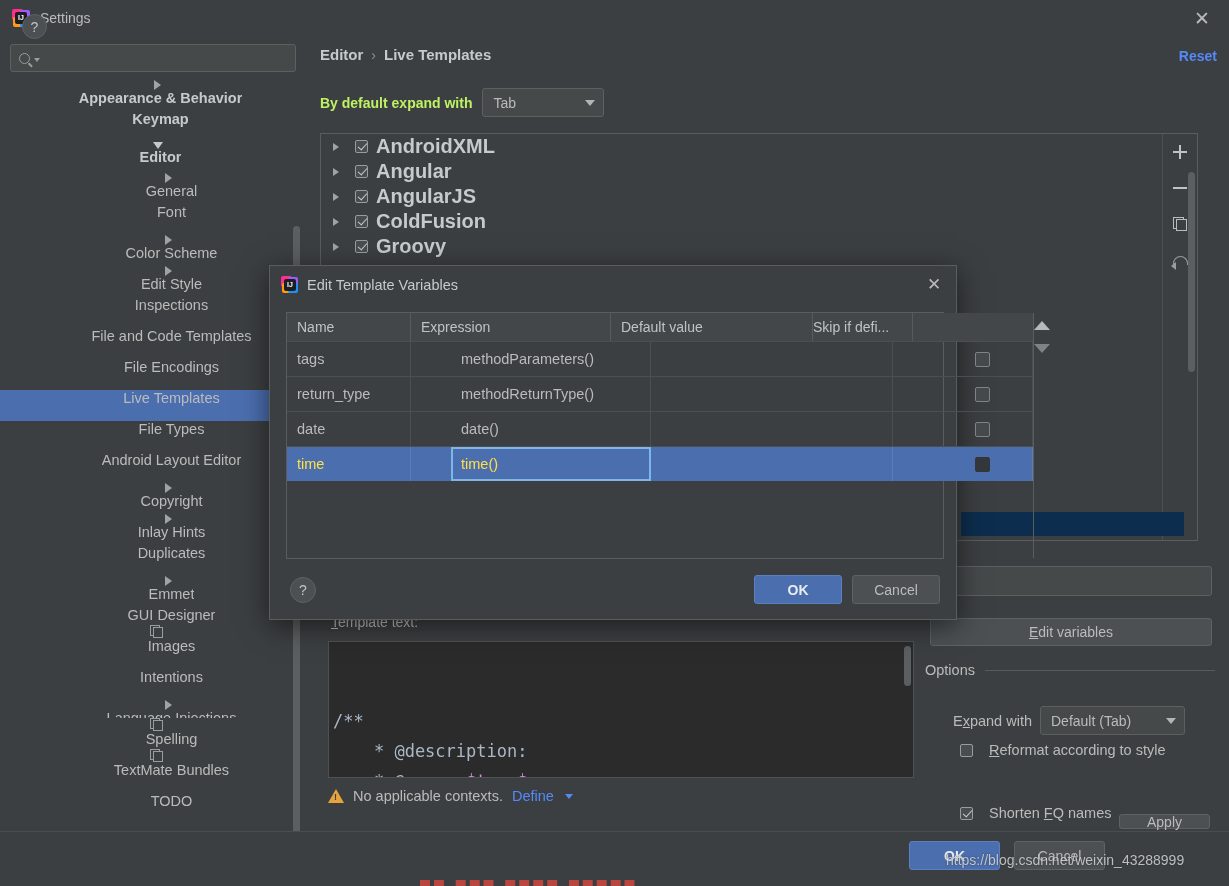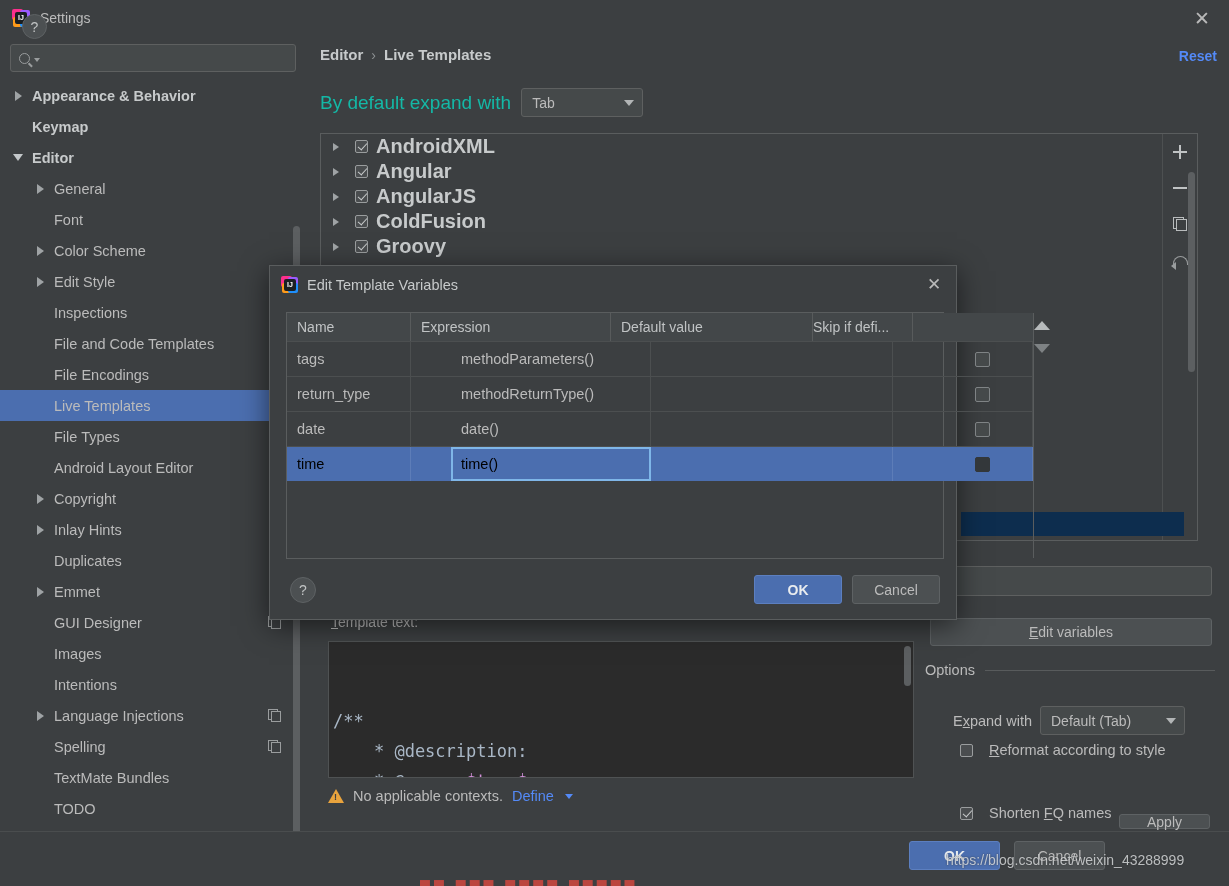--- a/index.html
+++ b/index.html
@@ -63,21 +63,21 @@
   }
   .search-input {
     flex: 1; background: transparent; border: none; outline: none;
     color: #bbbbbb; font-size: 13px; font-family: "Liberation Sans", sans-serif;
     margin-left: 4px;
   }
 
   .tree { margin-top: 8px; position: relative; }
   .tree-row {
     height: 31px; display: flex; align-items: center;
-    color: #bbbbbb; font-size: 14.5px; cursor: pointer; white-space: nowrap;
+    color: #bbbbbb; font-size: 14.5px; cursor: pointer; white-space: nowrap; flex-direction: column;
   }
   .tree-row.sel { background: #4b6eaf; }
   .tree-row .arrow {
     width: 16px; flex: none; display: flex; align-items: center; justify-content: center;
   }
   .tri-right {
     width: 0; height: 0; border-top: 5px solid transparent;
     border-bottom: 5px solid transparent; border-left: 7px solid #9fa3a5;
   }
   .tri-down {
@@ -115,21 +115,21 @@
   }
   .bc-sep { color: #8d9193; font-weight: normal; font-size: 14px; }
   .reset-link {
     position: absolute; right: 12px; top: 12px;
     color: #548af7; font-size: 14px; font-weight: bold; cursor: pointer;
   }
   .expand-row {
     position: absolute; left: 15px; top: 52px;
     display: flex; align-items: center; gap: 10px;
   }
-  .expand-label { color: #14b8a6; font-size: 19px; }
+  .expand-label { color: #bef264; font-size: 14px; font-weight: bold; }
   .combo {
     height: 29px; min-width: 120px; background: #45494a;
     border: 1px solid #5e6060; border-radius: 3px;
     display: flex; align-items: center; justify-content: space-between;
     padding: 0 8px 0 10px; color: #bbbbbb; font-size: 14px; cursor: pointer;
   }
   .combo .cv { margin-right: 18px; }
   .caret {
     width: 0; height: 0; border-left: 5px solid transparent;
     border-right: 5px solid transparent; border-top: 6px solid #b2b5b6;
@@ -305,21 +305,21 @@
     color: #c0c3c4; font-size: 14px; border-right: 1px solid #585b5c;
     overflow: hidden; white-space: nowrap;
   }
   .drow { display: flex; height: 35px; border-top: 1px solid #4c4f50; gap: 40px; }
   .drow .dc {
     display: flex; align-items: center; padding-left: 10px;
     color: #bbbbbb; font-size: 14.5px; border-right: 1px solid #4c4f50;
     overflow: hidden; white-space: nowrap;
   }
   .drow.sel { background: #4b6eaf; }
-  .drow.sel .dc { color: #000000; border-right-color: #5d7db8; }
+  .drow.sel .dc { color: #fde047; border-right-color: #5d7db8; }
   .c1 { width: 124px; } .c2 { width: 200px; } .c3 { width: 202px; }
   .c4 { width: 100px; justify-content: center; padding-left: 0 !important; }
   .dcbx {
     width: 15px; height: 15px; border: 1px solid #7f8385; background: #45494a;
     border-radius: 2px;
   }
   .drow.sel .dcbx { background: #33373a; border-color: #33373a; }
   .cell-edit {
     outline: 2px solid #7fb6e8; outline-offset: -2px; background: #4b6eaf;
   }

